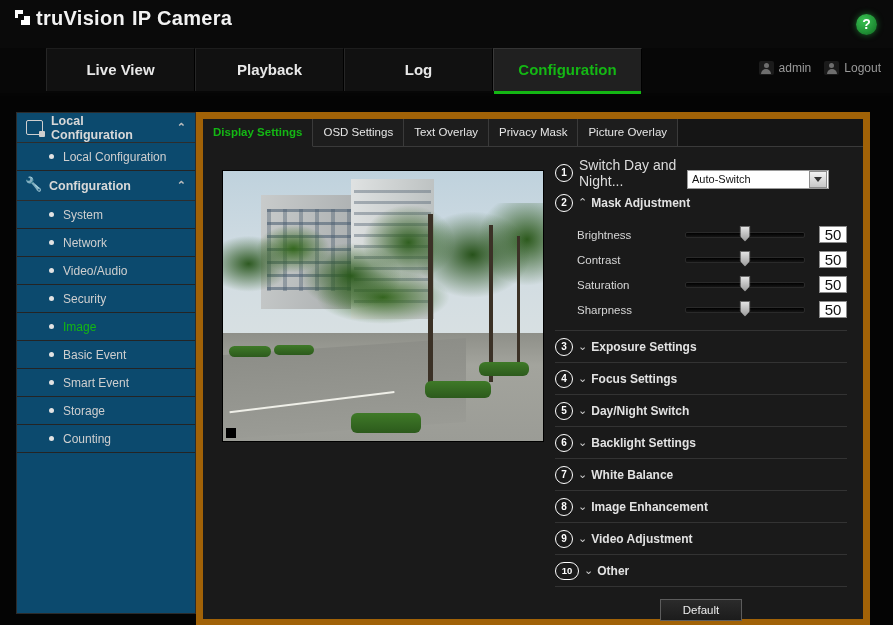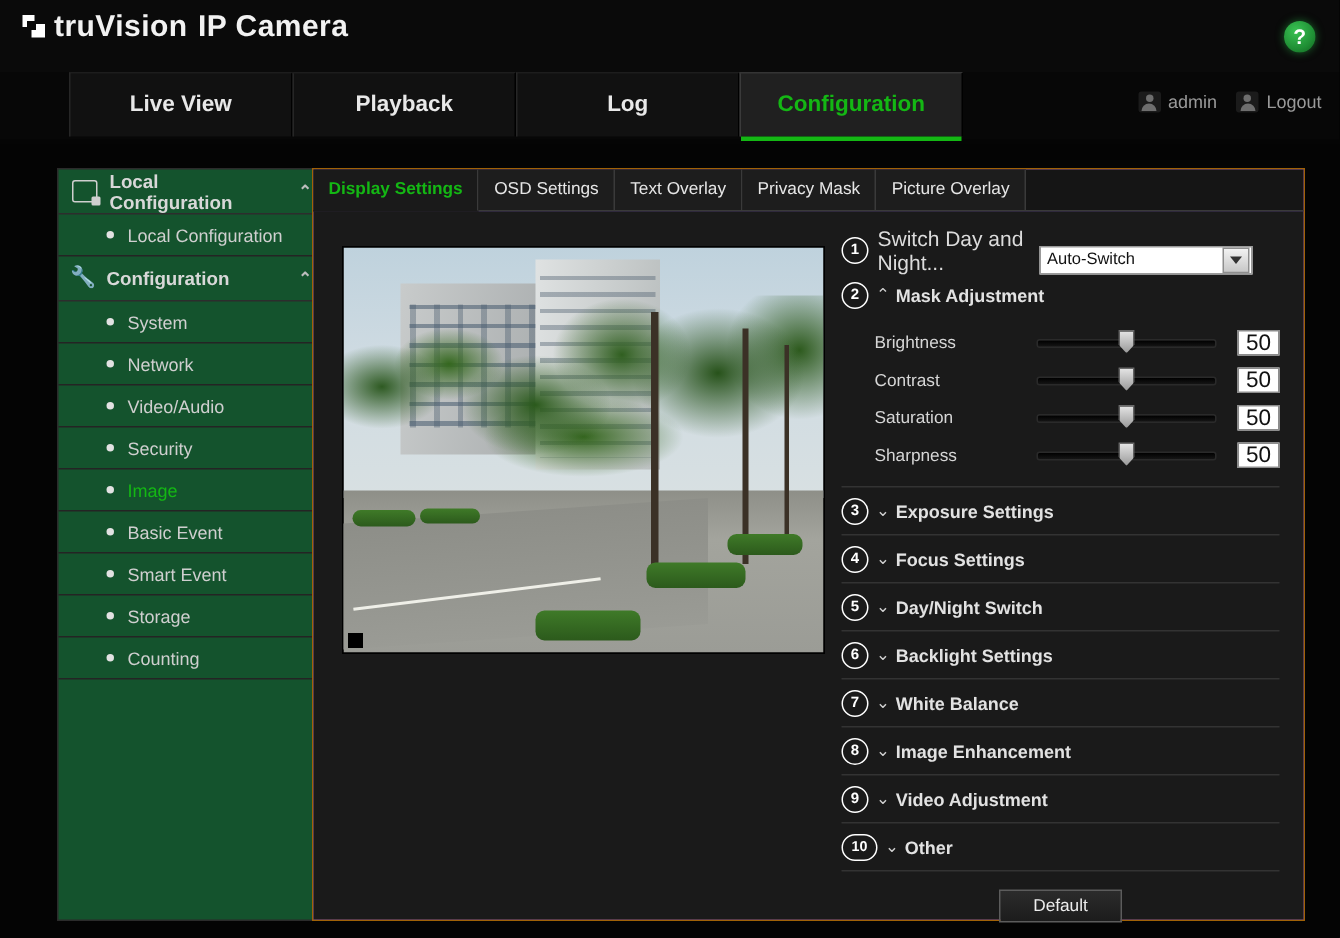--- a/index.html
+++ b/index.html
@@ -47,21 +47,21 @@
   .nav-right { position: absolute; right: 12px; top: 13px; display: flex; align-items: flex-start; gap: 13px; }
   .nav-user { display: flex; align-items: center; gap: 5px; font-size: 12px; color: #9a9a9a; cursor: pointer; }
   .person-icon { width: 15px; height: 14px; position: relative; background: #1b1b1b; border-radius: 2px; }
   .person-icon::before { content:""; position:absolute; left:5px; top:2px; width:5px; height:5px; border-radius:50%; background:#6e6e6e; }
   .person-icon::after { content:""; position:absolute; left:2.5px; top:8px; width:10px; height:5px; border-radius:5px 5px 0 0; background:#6e6e6e; }
 
   
   .body-wrap { position: absolute; left: 0; top: 96px; width: 893px; height: 529px; background: #040404; }
 
   
-  .sidebar { position: absolute; left: 38px; top: 16px; width: 178px; height: 500px; background: #14532d; border: 1px solid #2b2b2b; }
+  .sidebar { position: absolute; left: 16px; top: 16px; width: 178px; height: 500px; background: #0c4a6e; border: 1px solid #2b2b2b; }
   .side-group-head {
     display: flex; align-items: center; gap: 8px;
     height: 29px; padding: 0 9px;
     color: #d8d8d8; font-size: 12.5px; font-weight: bold;
     border-bottom: 1px solid #2d2d2d; cursor: pointer;
   }
   .side-group-head .chev { margin-left: auto; color: #bdbdbd; font-size: 11px; }
   .monitor-icon { width: 15px; height: 13px; border: 1.6px solid #cfcfcf; border-radius: 2px; position: relative; }
   .monitor-icon::after { content:""; position:absolute; right:-3px; bottom:-3px; width:6px; height:6px; background:#cfcfcf; border-radius:1px; }
   .wrench-icon { width: 15px; height: 14px; position: relative; }
@@ -70,21 +70,21 @@
     display: flex; align-items: center; gap: 9px;
     height: 27px; padding-left: 32px;
     font-size: 12px; color: #cfcfcf;
     border-bottom: 1px solid #242424; cursor: pointer;
   }
   .side-item .dot { width: 5px; height: 5px; border-radius: 50%; background: #e2e2e2; flex: none; }
   .side-item.active { color: #14b714; }
   .side-item.active .dot { background: #e2e2e2; }
 
   
-  .content { position: absolute; left: 208px; top: 16px; width: 660px; height: 500px; background: #8b5cf6; border: 1px solid #a16207; }
+  .content { position: absolute; left: 196px; top: 16px; width: 660px; height: 500px; background: #14b8a6; border: 7px solid #a16207; }
   .tabbar { display: flex; height: 27px; background: #151515; border-bottom: 1px solid #3a3a3a; }
   .ctab {
     height: 27px; line-height: 27px; padding: 0 10px;
     font-size: 11.5px; color: #e6e6e6; cursor: pointer;
     border-right: 1px solid #3a3a3a; background: #1d1d1d; white-space: nowrap;
   }
   .ctab.active { color: #14b714; font-weight: bold; background: #1a1a1a; border-bottom: 1px solid #1a1a1a; margin-bottom: -1px; }
 
   .panel-inner { position: relative; height: 472px; background: #1a1a1a; }
 

